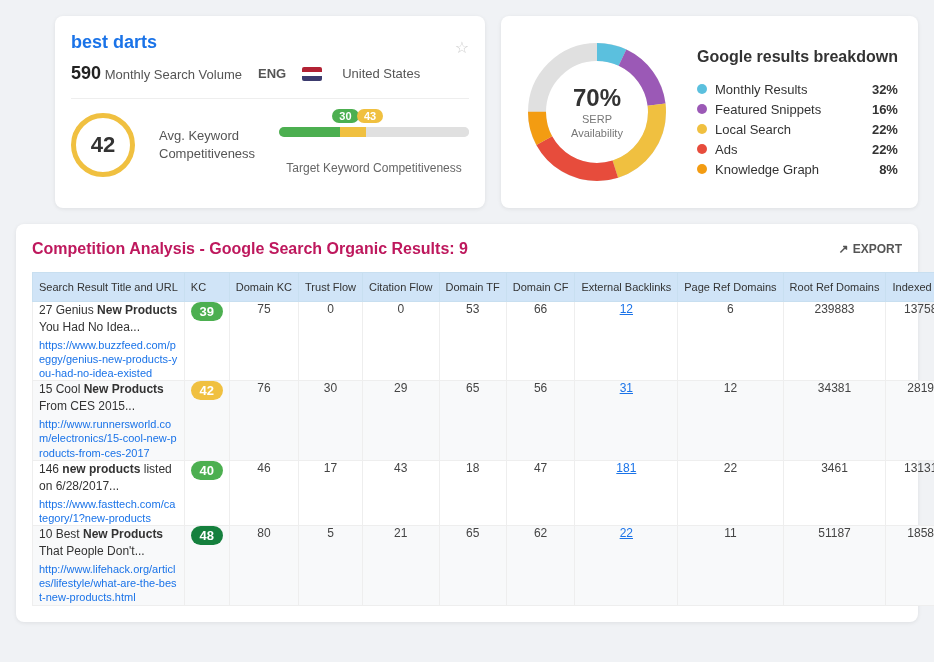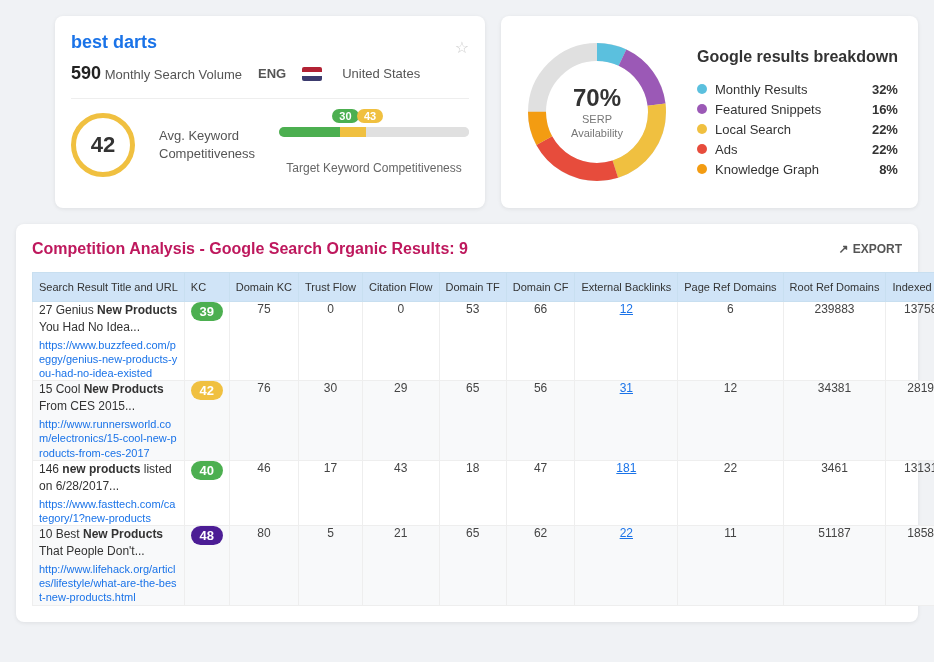--- a/index.html
+++ b/index.html
@@ -308,21 +308,21 @@
       color: #fff;
       border-radius: 12px;
       padding: 2px 8px;
       font-size: 13px;
       font-weight: 700;
       text-align: center;
       min-width: 32px;
     }
     .kc-green { background: #4caf50; }
     .kc-yellow { background: #f0c040; }
-    .kc-orange { background: #4c1d95; }
+    .kc-orange { background: #15803d; }
     .link-blue {
       color: #1a73e8;
       text-decoration: underline;
       cursor: pointer;
     }
     .td-num {
       text-align: center;
     }
   </style>
 </head>

